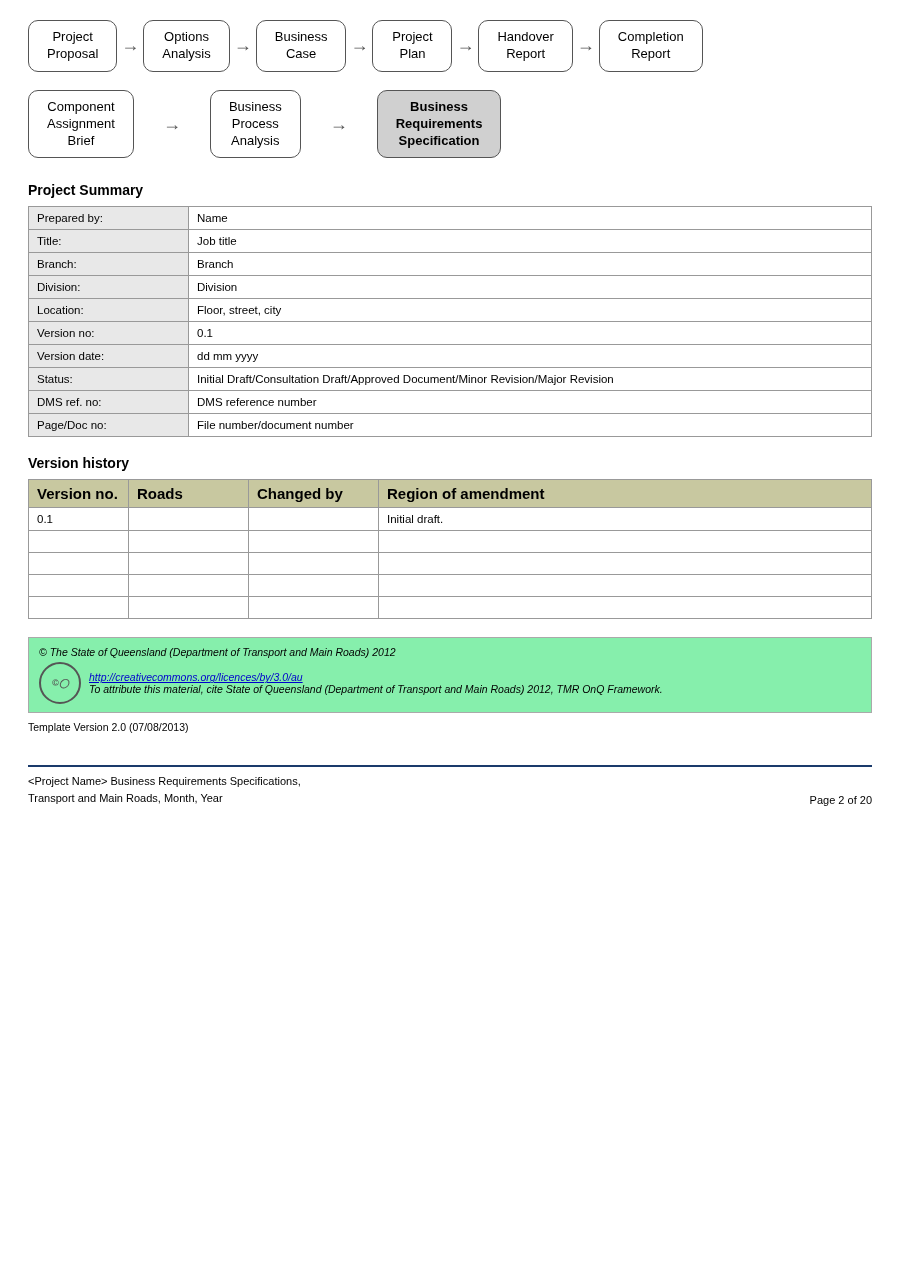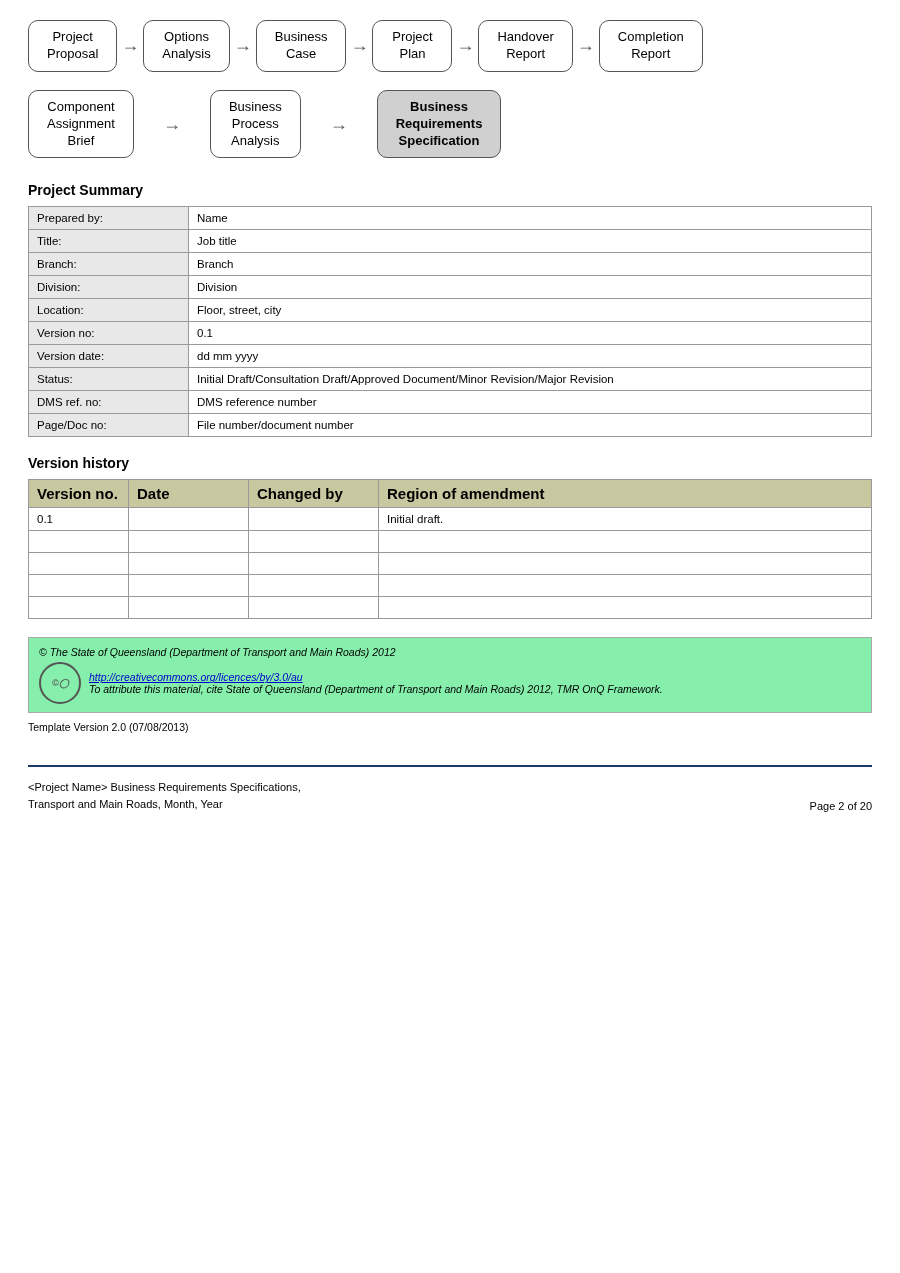--- a/index.html
+++ b/index.html
@@ -150,21 +150,21 @@
       margin-top: 4px;
       margin-bottom: 32px;
     }
 
     
     .page-footer {
       display: flex;
       justify-content: space-between;
       align-items: flex-end;
       font-size: 11px;
-      padding-top: 12px;
+      padding-top: 6px;
       border-top: 2px solid #1a3a6b;
       margin-top: 14px;
     }
 
     .page-footer-left {
       font-size: 11px;
       line-height: 1.5;
     }
 
     .page-footer-right {
@@ -260,21 +260,21 @@
           <td class="value-cell">File number/document number</td>
         </tr>
       </tbody>
   </table>
 
   <div class="section-heading">Version history</div>
   <table class="version-table">
     <thead>
       <tr id="version-history-header">
           <th>Version no.</th>
-          <th>Date</th>
+          <th>Roads</th>
           <th>Changed by</th>
           <th>Region of amendment</th>
         </tr>
     </thead>
     <tbody id="version-history-tbody">
         <tr>
       <td class="ver-no">0.1</td>
       <td class="ver-date"></td>
       <td class="ver-changed"></td>
       <td class="ver-nature">Initial draft.</td>

